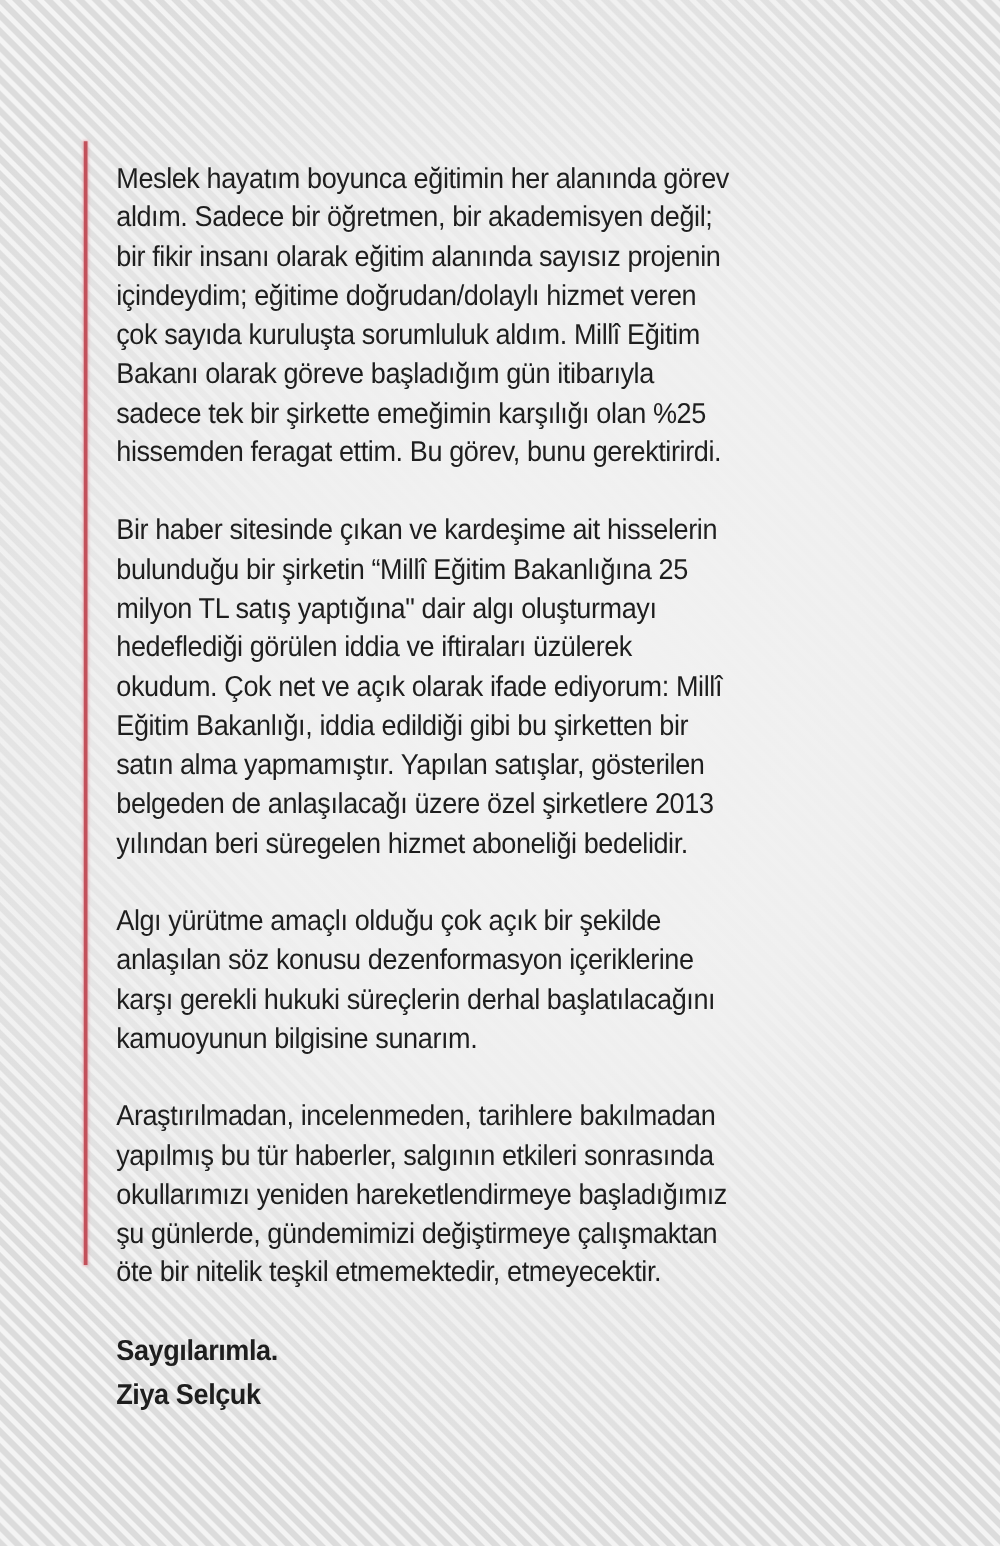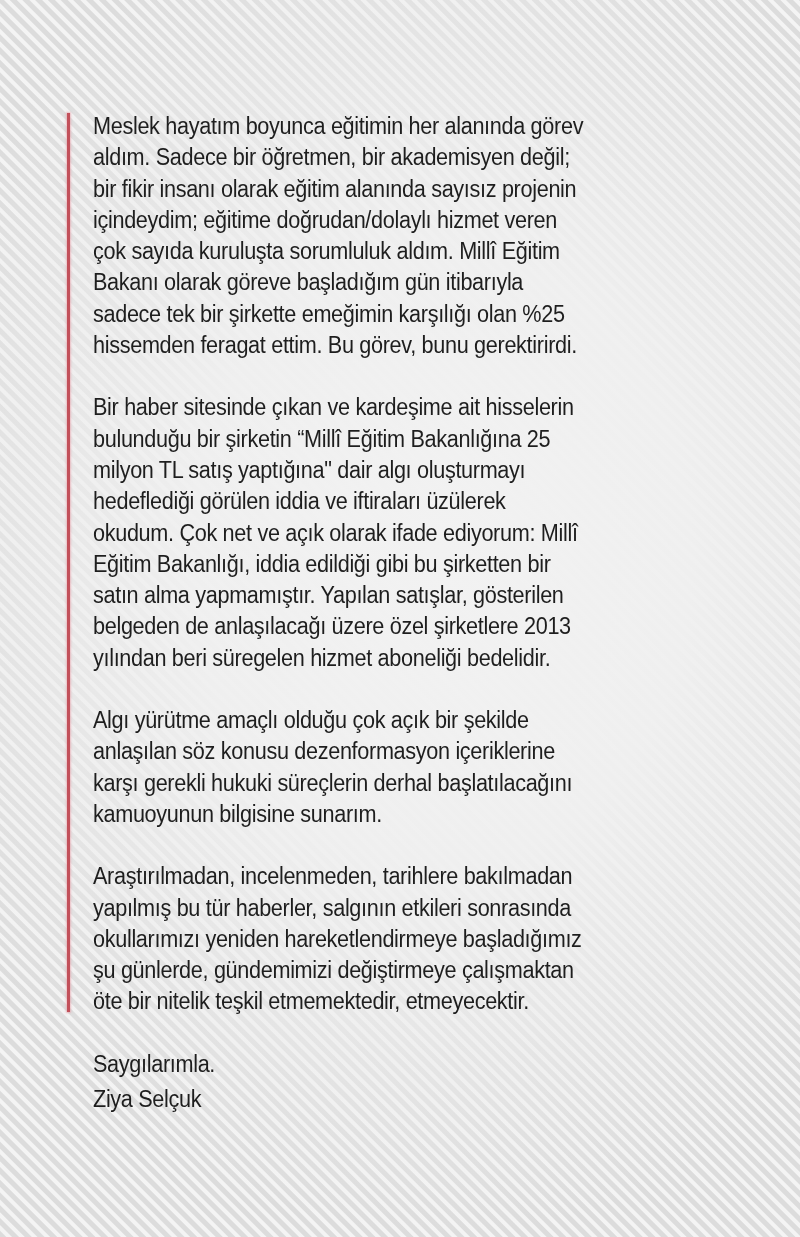--- a/index.html
+++ b/index.html
@@ -23,36 +23,37 @@
       left: 67px;
       top: 113px;
       width: 3px;
       height: 899px;
       background: #c2505a;
       box-shadow: 0 0 2px 1px rgba(230,150,160,0.55);
     }
     .letter {
       position: absolute;
       left: 93px;
-      top: 111px;
+      top: 127px;
       width: 680px;
     }
     .para {
       margin: 0 0 31px 0;
     }
     .line {
       display: block;
       white-space: nowrap;
       font-size: 23px;
       line-height: 31.3px;
       letter-spacing: -0.35px;
       transform-origin: left center;
     }
     .closing {
       margin-top: 18px;
+      font-weight: bold;
     }
     .closing .line {
       line-height: 39px;
     }
     .closing .line:first-child {
       line-height: 31.3px;
     }
   </style>
 </head>
 <body>

